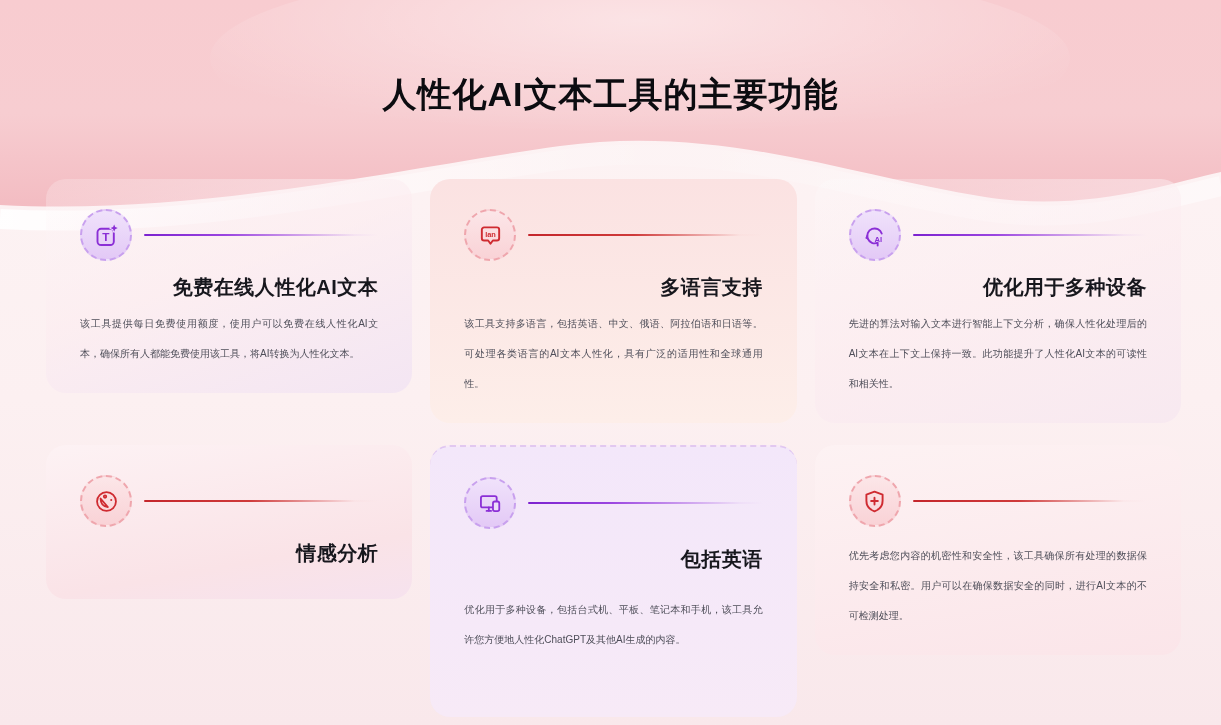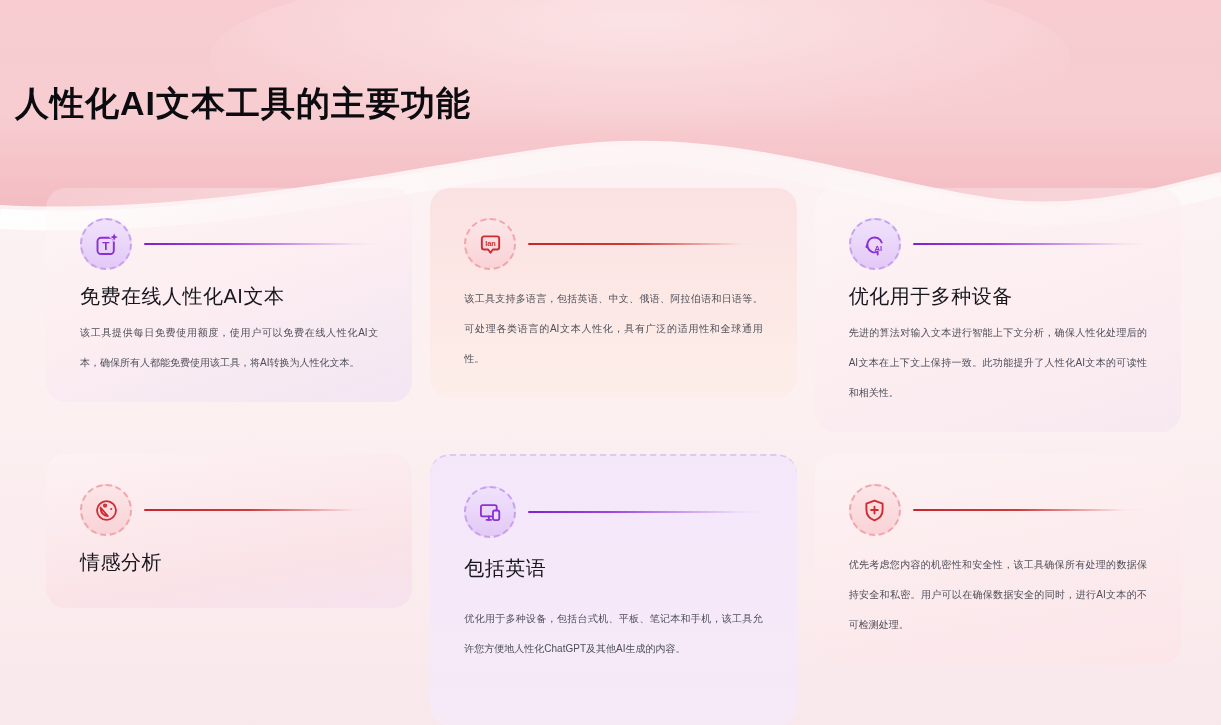--- a/index.html
+++ b/index.html
@@ -6,21 +6,21 @@
   body {
     width:1221px; height:725px; overflow:hidden; position:relative;
     font-family:"Liberation Sans","DejaVu Sans",sans-serif;
     background:linear-gradient(180deg,#fdf4f5 0%,#fcf0f1 55%,#f9e8eb 100%);
   }
   .hero {
     position:absolute; top:0; left:0; z-index:0; display:block;
   }
   .content { position:relative; z-index:1; }
   h1.page-title {
-    margin:15px; padding-top:68px; text-align:left;
+    margin:6px; padding-top:68px; text-align:center;
     font-size:34px; line-height:41px; font-weight:800;
     color:#0c0c10; letter-spacing:1px;
   }
   .grid {
     display:grid; grid-template-columns:repeat(3,1fr);
     gap:22px 18px; margin:64px 40px 0 46px; align-items:start;
   }
   .card {
     border-radius:20px; padding:30px 34px 24px; box-sizing:border-box;
   }
@@ -43,21 +43,21 @@
   .purple .icon-circle { background:linear-gradient(180deg,#f0e2fb 0%,#e3c9f6 100%); border-color:#c8a0ee; color:#8b2fd6; }
   .red    .icon-circle { background:linear-gradient(180deg,#fce6e8 0%,#f9d2d6 100%); border-color:#efa6ad; color:#cf2b31;text-align:center; }
   .icon-circle svg { width:27px; height:27px; display:block; }
 
   .divider { height:2.5px; flex:1; border-radius:2px; }
   .purple .divider { background:linear-gradient(90deg,#7c22cf 0%,#9b45e0 35%,rgba(210,170,240,0.15) 90%,rgba(210,170,240,0) 100%); }
   .red    .divider { background:linear-gradient(90deg,#c4262c 0%,#cf3a3a 45%,rgba(245,190,190,0.10) 90%,rgba(245,190,190,0) 100%); }
 
   .card-title {
     margin:0 0 10px; font-size:20px; line-height:24px;
-    font-weight:400; color:#17171d; letter-spacing:0.5px;
+    font-weight:700; color:#17171d; letter-spacing:0.5px;text-align:right;
   }
   .card-desc {
     margin:0; font-size:10px; line-height:30px; color:#4e4e59;
     text-align:justify;
   }
 </style>
 </head>
 <body>
 
 <svg class="hero" width="1221" height="300" viewBox="0 0 1221 300" preserveAspectRatio="none" aria-hidden="true">
@@ -104,20 +104,21 @@
       <article class="card c2 red">
     <div class="card-head">
       <div class="icon-circle">
             <svg viewBox="0 0 24 24" fill="none" stroke="currentColor" stroke-width="1.7" stroke-linecap="round" stroke-linejoin="round">
        <path d="M6.3 4.8 h11.4 a2 2 0 0 1 2 2 v7.6 a2 2 0 0 1 -2 2 h-3.6 l-2.1 2.9 -2.1 -2.9 h-3.6 a2 2 0 0 1 -2 -2 v-7.6 a2 2 0 0 1 2 -2 Z"></path>
        <text class="icon-label" x="12" y="13.4" text-anchor="middle" font-size="6.6" font-weight="700" fill="currentColor" stroke="none">lan</text>
      </svg>
           </div>
       <div class="divider"></div>
     </div>
+    <h3 class="card-title">多语言支持</h3>
     <p class="card-desc">该工具支持多语言，包括英语、中文、俄语、阿拉伯语和日语等。可处理各类语言的AI文本人性化，具有广泛的适用性和全球通用性。</p>
   </article>
       <article class="card c3 purple">
     <div class="card-head">
       <div class="icon-circle">
             <svg viewBox="0 0 24 24" fill="none" stroke="currentColor" stroke-width="1.7" stroke-linecap="round" stroke-linejoin="round">
        <path d="M14.8 20.9 L14.8 18.4 A6.6 6.6 0 1 1 18.4 10.2"></path>
        <path d="M5.7 12.4 l-0.9 1.7 1 0.4"></path>
        <text class="icon-label" x="15.3" y="17.6" text-anchor="middle" font-size="6.8" font-weight="700" fill="currentColor" stroke="none">AI</text>
      </svg>

